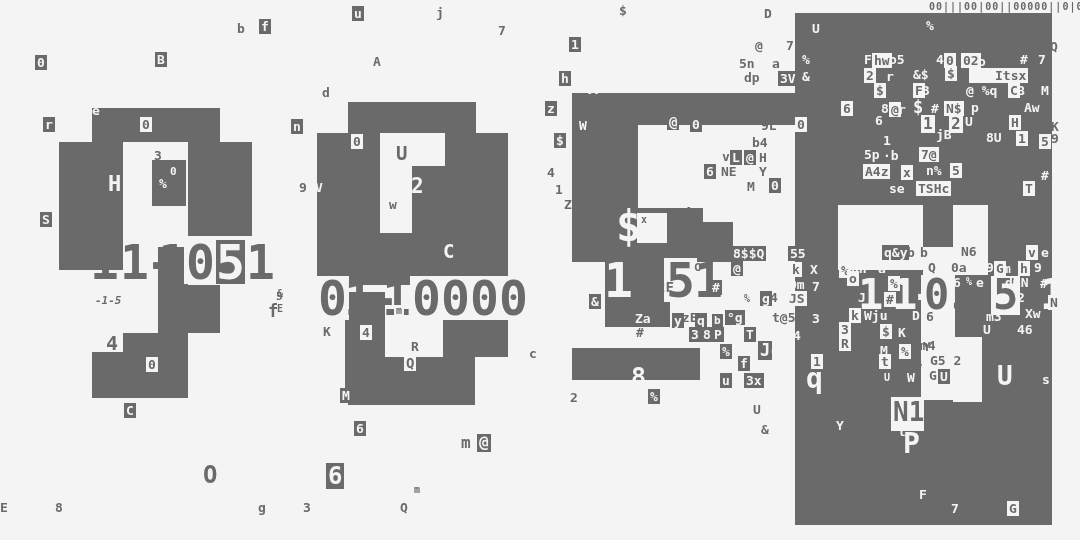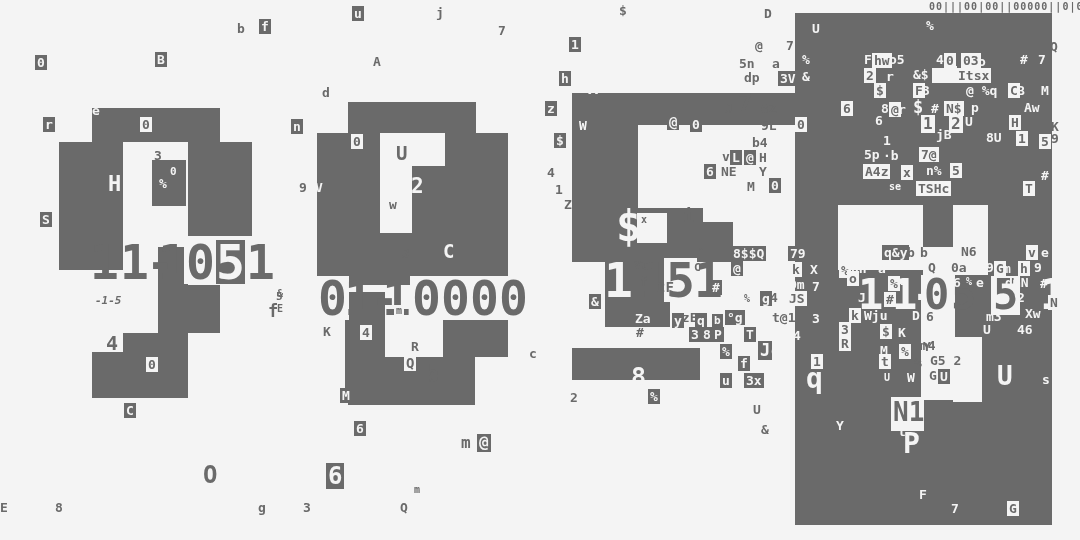--- a/index.html
+++ b/index.html
@@ -170,21 +170,21 @@
     <span class="cell n" style="left: 759px; top: 165px; font-size: 13px; color: rgb(106, 106, 106);">Y</span>
     <span class="cell n" style="left: 747px; top: 180px; font-size: 13px; color: rgb(106, 106, 106);">M</span>
     <span class="cell d" style="left: 769px; top: 178px; font-size: 13px; color: rgb(244, 244, 244); background: rgb(106, 106, 106);">0</span>
     <span class="cell w" style="left: 616px; top: 206px; font-size: 42px; color: rgb(244, 244, 244);">$</span>
     <span class="cell n" style="left: 641px; top: 215px; font-size: 10px; color: rgb(106, 106, 106);">x</span>
     <span class="cell w" style="left: 656px; top: 216px; font-size: 13px; color: rgb(244, 244, 244);">°</span>
     <span class="cell n" style="left: 683px; top: 207px; font-size: 18px; color: rgb(106, 106, 106);">i</span>
     <span class="cell w" style="left: 642px; top: 228px; font-size: 10px; color: rgb(244, 244, 244);">x</span>
     <span class="cell n" style="left: 698px; top: 248px; font-size: 9px; color: rgb(106, 106, 106);">°</span>
     <span class="cell d" style="left: 731px; top: 246px; font-size: 13px; color: rgb(244, 244, 244); background: rgb(106, 106, 106);">8$$Q</span>
-    <span class="cell d" style="left: 788px; top: 246px; font-size: 13px; color: rgb(244, 244, 244); background: rgb(106, 106, 106);">79</span>
+    <span class="cell d" style="left: 788px; top: 246px; font-size: 13px; color: rgb(244, 244, 244); background: rgb(106, 106, 106);">55</span>
     <span class="cell d" style="left: 731px; top: 261px; font-size: 13px; color: rgb(244, 244, 244); background: rgb(106, 106, 106);">@</span>
     <span class="cell w" style="left: 752px; top: 262px; font-size: 14px; color: rgb(244, 244, 244);">i</span>
     <span class="cell l" style="left: 790px; top: 262px; font-size: 13px; color: rgb(106, 106, 106); background: rgb(244, 244, 244);">k</span>
     <span class="cell d" style="left: 808px; top: 262px; font-size: 13px; color: rgb(244, 244, 244); background: rgb(106, 106, 106);">X</span>
     <span class="cell n" style="left: 634px; top: 260px; font-size: 11px; color: rgb(106, 106, 106);">Vl</span>
     <span class="cell n" style="left: 640px; top: 276px; font-size: 12px; color: rgb(106, 106, 106);">f</span>
     <span class="cell n" style="left: 657px; top: 280px; font-size: 14px; color: rgb(106, 106, 106);">2F</span>
     <span class="cell n" style="left: 694px; top: 262px; font-size: 11px; color: rgb(106, 106, 106);">C</span>
     <span class="cell d" style="left: 710px; top: 280px; font-size: 13px; color: rgb(244, 244, 244); background: rgb(106, 106, 106);">#</span>
     <span class="cell w" style="left: 731px; top: 292px; font-size: 13px; color: rgb(244, 244, 244);">W</span>
@@ -195,21 +195,21 @@
     <span class="cell w" style="left: 789px; top: 278px; font-size: 13px; color: rgb(244, 244, 244);">Dm</span>
     <span class="cell w" style="left: 812px; top: 280px; font-size: 13px; color: rgb(244, 244, 244);">7</span>
     <span class="cell d" style="left: 589px; top: 294px; font-size: 13px; color: rgb(244, 244, 244); background: rgb(106, 106, 106);">&amp;</span>
     <span class="cell n" style="left: 674px; top: 311px; font-size: 13px; color: rgb(106, 106, 106);">qzE</span>
     <span class="cell d" style="left: 633px; top: 311px; font-size: 13px; color: rgb(244, 244, 244); background: rgb(106, 106, 106);">Za</span>
     <span class="cell n" style="left: 636px; top: 326px; font-size: 13px; color: rgb(106, 106, 106);">#</span>
     <span class="cell d" style="left: 672px; top: 313px; font-size: 13px; color: rgb(244, 244, 244); background: rgb(106, 106, 106);">y</span>
     <span class="cell d" style="left: 695px; top: 313px; font-size: 13px; color: rgb(244, 244, 244); background: rgb(106, 106, 106);">q</span>
     <span class="cell d" style="left: 712px; top: 314px; font-size: 11px; color: rgb(244, 244, 244); background: rgb(106, 106, 106);">b</span>
     <span class="cell d" style="left: 725px; top: 310px; font-size: 13px; color: rgb(244, 244, 244); background: rgb(106, 106, 106);">°g</span>
-    <span class="cell n" style="left: 772px; top: 311px; font-size: 13px; color: rgb(106, 106, 106);">t@1</span>
+    <span class="cell n" style="left: 772px; top: 311px; font-size: 13px; color: rgb(106, 106, 106);">t@5</span>
     <span class="cell w" style="left: 812px; top: 312px; font-size: 13px; color: rgb(244, 244, 244);">3</span>
     <span class="cell d" style="left: 689px; top: 327px; font-size: 13px; color: rgb(244, 244, 244); background: rgb(106, 106, 106);">3</span>
     <span class="cell d" style="left: 701px; top: 327px; font-size: 13px; color: rgb(244, 244, 244); background: rgb(106, 106, 106);">8</span>
     <span class="cell d" style="left: 712px; top: 327px; font-size: 13px; color: rgb(244, 244, 244); background: rgb(106, 106, 106);">P</span>
     <span class="cell d" style="left: 744px; top: 327px; font-size: 13px; color: rgb(244, 244, 244); background: rgb(106, 106, 106);">T</span>
     <span class="cell w" style="left: 793px; top: 329px; font-size: 13px; color: rgb(244, 244, 244);">4</span>
     <span class="cell d" style="left: 720px; top: 344px; font-size: 13px; color: rgb(244, 244, 244); background: rgb(106, 106, 106);">%</span>
     <span class="cell d" style="left: 758px; top: 341px; font-size: 17px; color: rgb(244, 244, 244); background: rgb(106, 106, 106);">J</span>
     <span class="cell w" style="left: 771px; top: 344px; font-size: 15px; color: rgb(244, 244, 244);">gk</span>
     <span class="cell d" style="left: 738px; top: 356px; font-size: 13px; color: rgb(244, 244, 244); background: rgb(106, 106, 106);">f</span>
@@ -224,29 +224,29 @@
     <span class="cell w" style="left: 812px; top: 22px; font-size: 13px; color: rgb(244, 244, 244);">U</span>
     <span class="cell w" style="left: 926px; top: 19px; font-size: 13px; color: rgb(244, 244, 244);">%</span>
     <span class="cell n" style="left: 1050px; top: 40px; font-size: 13px; color: rgb(106, 106, 106);">Q</span>
     <span class="cell w" style="left: 802px; top: 53px; font-size: 13px; color: rgb(244, 244, 244);">%</span>
     <span class="cell w" style="left: 802px; top: 70px; font-size: 13px; color: rgb(244, 244, 244);">&amp;</span>
     <span class="cell w" style="left: 864px; top: 53px; font-size: 13px; color: rgb(244, 244, 244);">F</span>
     <span class="cell l" style="left: 872px; top: 53px; font-size: 13px; color: rgb(106, 106, 106); background: rgb(244, 244, 244);">hw</span>
     <span class="cell w" style="left: 889px; top: 53px; font-size: 13px; color: rgb(244, 244, 244);">o5</span>
     <span class="cell w" style="left: 936px; top: 53px; font-size: 13px; color: rgb(244, 244, 244);">4</span>
     <span class="cell l" style="left: 944px; top: 53px; font-size: 13px; color: rgb(106, 106, 106); background: rgb(244, 244, 244);">0</span>
-    <span class="cell l" style="left: 961px; top: 53px; font-size: 13px; color: rgb(106, 106, 106); background: rgb(244, 244, 244);">03</span>
+    <span class="cell l" style="left: 961px; top: 53px; font-size: 13px; color: rgb(106, 106, 106); background: rgb(244, 244, 244);">02</span>
     <span class="cell w" style="left: 978px; top: 55px; font-size: 13px; color: rgb(244, 244, 244);">o</span>
     <span class="cell w" style="left: 1020px; top: 53px; font-size: 13px; color: rgb(244, 244, 244);">#</span>
     <span class="cell w" style="left: 1038px; top: 53px; font-size: 13px; color: rgb(244, 244, 244);">7</span>
     <span class="cell l" style="left: 864px; top: 68px; font-size: 13px; color: rgb(106, 106, 106); background: rgb(244, 244, 244);">2</span>
     <span class="cell w" style="left: 886px; top: 70px; font-size: 13px; color: rgb(244, 244, 244);">r</span>
     <span class="cell w" style="left: 913px; top: 68px; font-size: 13px; color: rgb(244, 244, 244);">&amp;$</span>
     <span class="cell l" style="left: 945px; top: 66px; font-size: 13px; color: rgb(106, 106, 106); background: rgb(244, 244, 244);">$</span>
-    <span class="cell l" style="left: 932px; top: 68px; font-size: 13px; color: rgb(106, 106, 106); background: rgb(244, 244, 244); padding-left: 26px;">Itsx</span>
+    <span class="cell l" style="left: 969px; top: 68px; font-size: 13px; color: rgb(106, 106, 106); background: rgb(244, 244, 244); padding-left: 26px;">Itsx</span>
     <span class="cell l" style="left: 874px; top: 83px; font-size: 13px; color: rgb(106, 106, 106); background: rgb(244, 244, 244);">$</span>
     <span class="cell l" style="left: 913px; top: 83px; font-size: 13px; color: rgb(106, 106, 106); background: rgb(244, 244, 244);">F</span>
     <span class="cell w" style="left: 922px; top: 84px; font-size: 13px; color: rgb(244, 244, 244);">3</span>
     <span class="cell w" style="left: 966px; top: 84px; font-size: 13px; color: rgb(244, 244, 244);">@ %q</span>
     <span class="cell l" style="left: 1008px; top: 83px; font-size: 13px; color: rgb(106, 106, 106); background: rgb(244, 244, 244);">C</span>
     <span class="cell w" style="left: 1017px; top: 84px; font-size: 13px; color: rgb(244, 244, 244);">B</span>
     <span class="cell w" style="left: 1041px; top: 84px; font-size: 13px; color: rgb(244, 244, 244);">M</span>
     <span class="cell w" style="left: 881px; top: 102px; font-size: 13px; color: rgb(244, 244, 244);">8</span>
     <span class="cell l" style="left: 889px; top: 102px; font-size: 13px; color: rgb(106, 106, 106); background: rgb(244, 244, 244);">@</span>
     <span class="cell w" style="left: 898px; top: 103px; font-size: 13px; color: rgb(244, 244, 244);">r</span>
@@ -270,21 +270,21 @@
     <span class="cell l" style="left: 1039px; top: 134px; font-size: 13px; color: rgb(106, 106, 106); background: rgb(244, 244, 244);">5</span>
     <span class="cell n" style="left: 1051px; top: 132px; font-size: 13px; color: rgb(106, 106, 106);">9</span>
     <span class="cell w" style="left: 864px; top: 148px; font-size: 13px; color: rgb(244, 244, 244);">5p</span>
     <span class="cell w" style="left: 883px; top: 149px; font-size: 13px; color: rgb(244, 244, 244);">·b</span>
     <span class="cell l" style="left: 919px; top: 147px; font-size: 13px; color: rgb(106, 106, 106); background: rgb(244, 244, 244);">7@</span>
     <span class="cell l" style="left: 863px; top: 164px; font-size: 13px; color: rgb(106, 106, 106); background: rgb(244, 244, 244);">A4z</span>
     <span class="cell l" style="left: 901px; top: 165px; font-size: 13px; color: rgb(106, 106, 106); background: rgb(244, 244, 244);">x</span>
     <span class="cell w" style="left: 926px; top: 164px; font-size: 13px; color: rgb(244, 244, 244);">n%</span>
     <span class="cell l" style="left: 950px; top: 163px; font-size: 13px; color: rgb(106, 106, 106); background: rgb(244, 244, 244);">5</span>
     <span class="cell w" style="left: 1041px; top: 169px; font-size: 13px; color: rgb(244, 244, 244);">#</span>
-    <span class="cell w" style="left: 889px; top: 182px; font-size: 10px; color: rgb(244, 244, 244);">se</span>
+    <span class="cell w" style="left: 889px; top: 182px; font-size: 13px; color: rgb(244, 244, 244);">se</span>
     <span class="cell l" style="left: 916px; top: 181px; font-size: 13px; color: rgb(106, 106, 106); background: rgb(244, 244, 244);">TSHc</span>
     <span class="cell l" style="left: 1023px; top: 181px; font-size: 13px; color: rgb(106, 106, 106); background: rgb(244, 244, 244);">T</span>
     <span class="cell n" style="left: 920px; top: 246px; font-size: 13px; color: rgb(106, 106, 106);">b</span>
     <span class="cell n" style="left: 961px; top: 245px; font-size: 13px; color: rgb(106, 106, 106);">N6</span>
     <span class="cell d" style="left: 882px; top: 245px; font-size: 13px; color: rgb(244, 244, 244); background: rgb(106, 106, 106);">q&amp;y</span>
     <span class="cell n" style="left: 907px; top: 246px; font-size: 13px; color: rgb(106, 106, 106);">b</span>
     <span class="cell l" style="left: 1026px; top: 245px; font-size: 13px; color: rgb(106, 106, 106); background: rgb(244, 244, 244);">v</span>
     <span class="cell w" style="left: 1041px; top: 246px; font-size: 13px; color: rgb(244, 244, 244);">e</span>
     <span class="cell w" style="left: 851px; top: 262px; font-size: 13px; color: rgb(244, 244, 244);">0h</span>
     <span class="cell w" style="left: 878px; top: 262px; font-size: 13px; color: rgb(244, 244, 244);">a</span>

